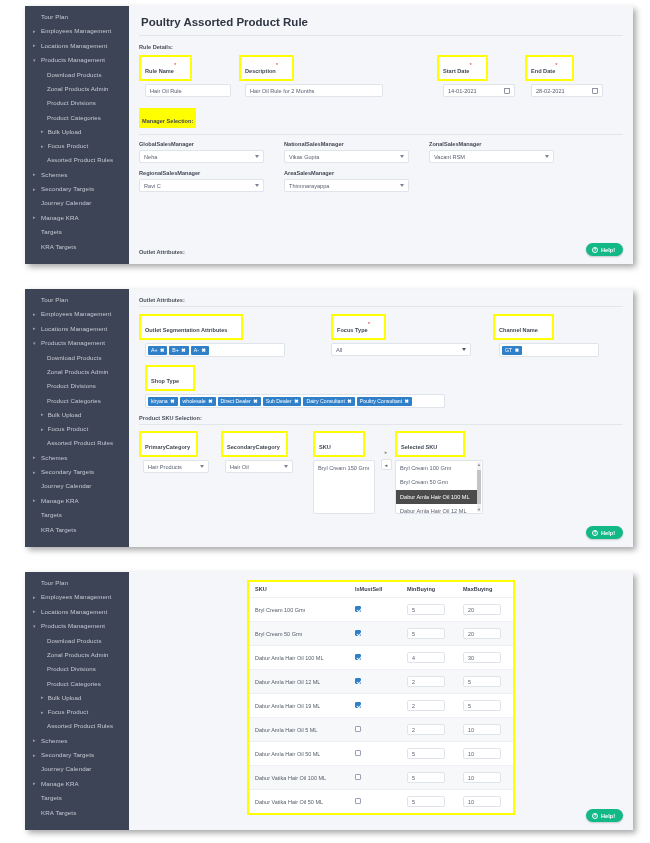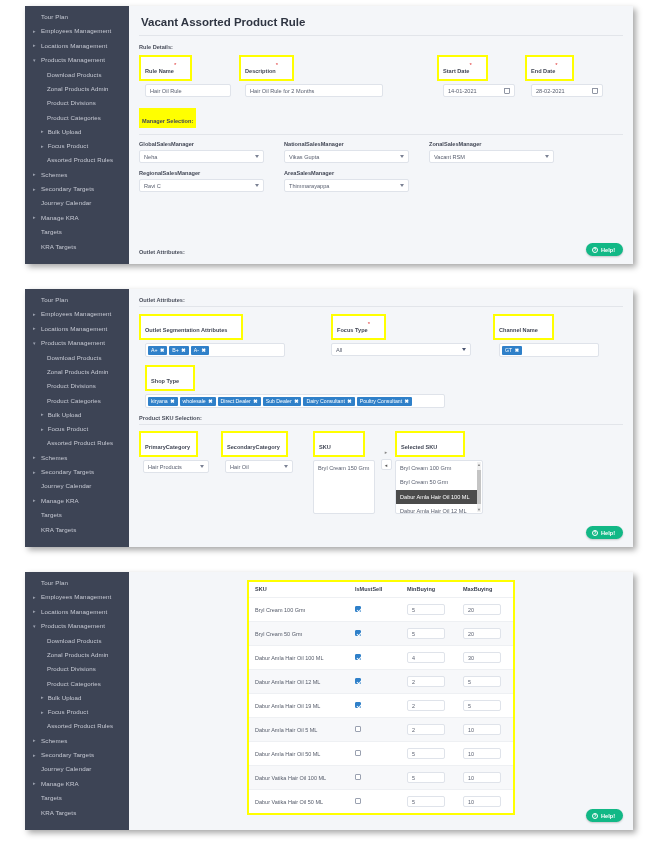--- a/index.html
+++ b/index.html
@@ -260,21 +260,21 @@
         <div class="nav-item">
           <span class="caret empty">▸</span>
           <span>Targets</span>
         </div>
         <div class="nav-item">
           <span class="caret empty">▸</span>
           <span>KRA Targets</span>
         </div>
       </div>
     <div class="content">
-      <div class="page-title">Vacant Assorted Product Rule</div>
+      <div class="page-title">Poultry Assorted Product Rule</div>
       <div class="hr"></div>
 
       <div class="section-label">Rule Details:</div>
 
       <div class="row" style="gap:0;">
         <div style="width:96px;">
           <div class="hl-box">
             <span class="field-label">Rule Name</span><span class="req">*</span>
           </div>
           <div class="inp" style="width:86px;margin-left:6px;">Hair Oil Rule</div>

